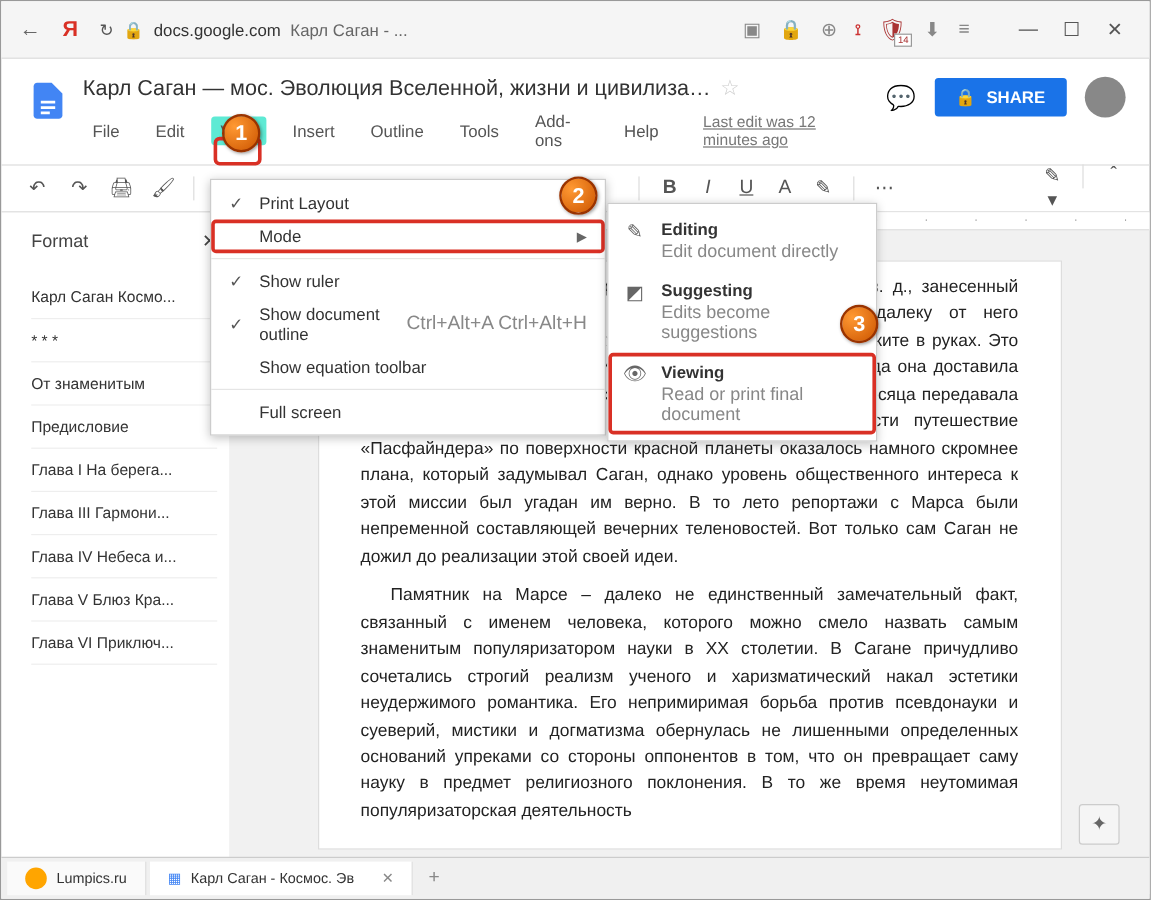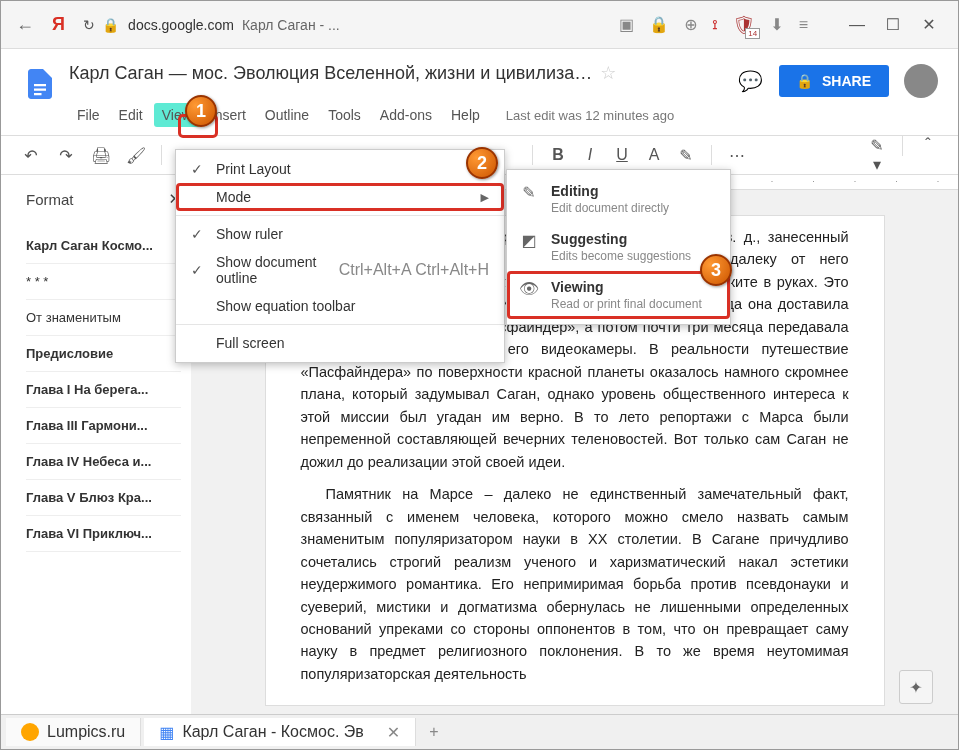--- a/index.html
+++ b/index.html
@@ -10,61 +10,61 @@
 .bb-domain{color:#333}
 .bb-title{color:#666}
 .bb-right{margin-left:auto;display:flex;align-items:center;gap:15px}
 .win-controls{display:flex;gap:8px;margin-left:20px}
 .win-btn{width:28px;height:22px;display:flex;align-items:center;justify-content:center;color:#555;font-size:16px}
 .header{display:flex;align-items:flex-start;padding:10px 20px 0 20px;gap:10px}
 .docs-logo{width:38px;height:50px;display:flex;align-items:center;justify-content:center}
 .docs-logo svg{width:36px;height:36px}
 .title-area{flex:1}
 .doc-title{font-size:18px;color:#333;padding:3px 0}
-.menubar{display:flex;gap:3px;margin-top:16px;align-items:center}
+.menubar{display:flex;gap:14px;margin-top:2px;align-items:center}
 .menu-item{font-size:14px;color:#555;padding:4px 8px;cursor:pointer;border-radius:3px}
 .menu-item.active{background:#5eead4}
-.last-edit{font-size:13px;color:#777;margin-left:15px}
+.last-edit{font-size:13px;color:#777;text-decoration:underline;margin-left:15px}
 .header-right{display:flex;align-items:center;gap:15px;padding-top:5px}
 .comment-icon{color:#666;font-size:20px}
 .share-btn{background:#1a73e8;color:#fff;padding:8px 18px;border-radius:3px;font-size:14px;font-weight:bold;display:flex;align-items:center;gap:8px}
 .avatar{width:34px;height:34px;border-radius:50%;background:#888}
 .star-icon{color:#ccc;font-size:18px;margin-left:8px}
 .toolbar{height:40px;border-top:1px solid #ddd;border-bottom:1px solid #ddd;display:flex;align-items:center;padding:0 20px;gap:15px;margin-top:8px}
 .tb-icon{color:#555;font-size:16px;width:20px;text-align:center}
 .tb-sep{width:1px;height:20px;background:#ddd}
 .tb-group{display:flex;gap:12px;align-items:center}
 .main-area{display:flex;height:calc(100% - 180px);position:relative}
 .outline-panel{width:190px;padding:15px 10px 15px 25px;border-right:0}
 .outline-header{display:flex;justify-content:space-between;align-items:center;margin-bottom:20px;font-size:15px;color:#444}
 .outline-item{font-size:13px;color:#333;padding:10px 0;border-bottom:1px solid #eee;cursor:pointer;white-space:nowrap;overflow:hidden;text-overflow:ellipsis}
-.outline-item.bold{font-weight:bold}
+.outline-item.bold{font-weight:normal}
 .doc-area{flex:1;background:#f1f1f1;position:relative;padding-top:20px}
 .ruler{height:15px;background:#fff;border-bottom:1px solid #ddd;position:absolute;top:0;left:0;right:0;font-size:9px;color:#888;padding-left:40px;line-height:13px;letter-spacing:18px}
 .page{width:620px;margin:20px auto 0;background:#fff;border:1px solid #ddd;padding:10px 35px;font-family:Georgia,serif;font-size:14.5px;line-height:1.55;color:#222;text-align:justify}
 .page p{margin-bottom:10px;text-indent:25px}
 .view-menu{position:absolute;top:148px;left:174px;width:330px;background:#fff;border:1px solid #ccc;box-shadow:0 2px 8px rgba(0,0,0,0.25);z-index:10;padding:5px 0}
 .vm-item{display:flex;align-items:center;padding:6px 15px;font-size:14px;color:#333;cursor:pointer}
 .vm-check{width:25px;color:#555;font-size:14px}
 .vm-label{flex:1}
 .vm-shortcut{color:#888;font-size:16px}
 .vm-arrow{color:#666;font-size:11px}
 .vm-sep{height:1px;background:#e5e5e5;margin:4px 0}
 .vm-item.highlighted{outline:3px solid #d93025;outline-offset:-3px;border-radius:4px}
 .mode-menu{position:absolute;top:168px;left:505px;width:225px;background:#fff;border:1px solid #ccc;box-shadow:0 2px 8px rgba(0,0,0,0.25);z-index:11;padding:5px 0}
 .mm-item{display:flex;padding:8px 12px;gap:12px;cursor:pointer}
 .mm-icon{width:20px;color:#666;font-size:16px;text-align:center}
 .mm-text{flex:1}
 .mm-title{font-size:14px;color:#333;font-weight:bold}
-.mm-sub{font-size:12px;color:#888;margin-top:2px}
+.mm-sub{font-size:15px;color:#888;margin-top:2px}
 .mm-item.highlighted{outline:3px solid #d93025;outline-offset:-3px;border-radius:4px}
 .badge{position:absolute;width:32px;height:32px;border-radius:50%;background:radial-gradient(circle at 30% 30%,#ff9933,#cc5500);border:2px solid #993300;display:flex;align-items:center;justify-content:center;color:#fff;font-weight:bold;font-size:18px;z-index:20;box-shadow:1px 1px 3px rgba(0,0,0,0.4)}
 .view-highlight{position:absolute;top:113px;left:177px;width:40px;height:24px;border:3px solid #d93025;border-radius:5px;z-index:9}
 .taskbar{position:absolute;bottom:0;left:0;right:0;height:35px;background:#f0f0f0;border-top:1px solid #ccc;display:flex;align-items:center;padding:0 5px;gap:3px}
-.tb-tab{height:28px;padding:0 15px;display:flex;align-items:center;gap:8px;font-size:16px;color:#333;border-right:1px solid #ddd;background:#fafafa}
+.tb-tab{height:28px;padding:0 15px;display:flex;align-items:center;gap:8px;font-size:12px;color:#333;border-right:1px solid #ddd;background:#fafafa}
 .tb-tab.active{background:#fff}
 .tb-orange{width:18px;height:18px;border-radius:50%;background:orange}
 .explore-btn{position:absolute;bottom:45px;right:25px;width:34px;height:34px;background:#f5f5f5;border:1px solid #ccc;border-radius:3px;display:flex;align-items:center;justify-content:center;color:#666}
 .ext-badge{position:relative;display:inline-block}
 .ext-num{position:absolute;bottom:-3px;right:-5px;background:#fff;font-size:8px;padding:0 2px;border:1px solid #999}
 </style>
 </head>
 <body>
 
 <div class="browser-bar">

